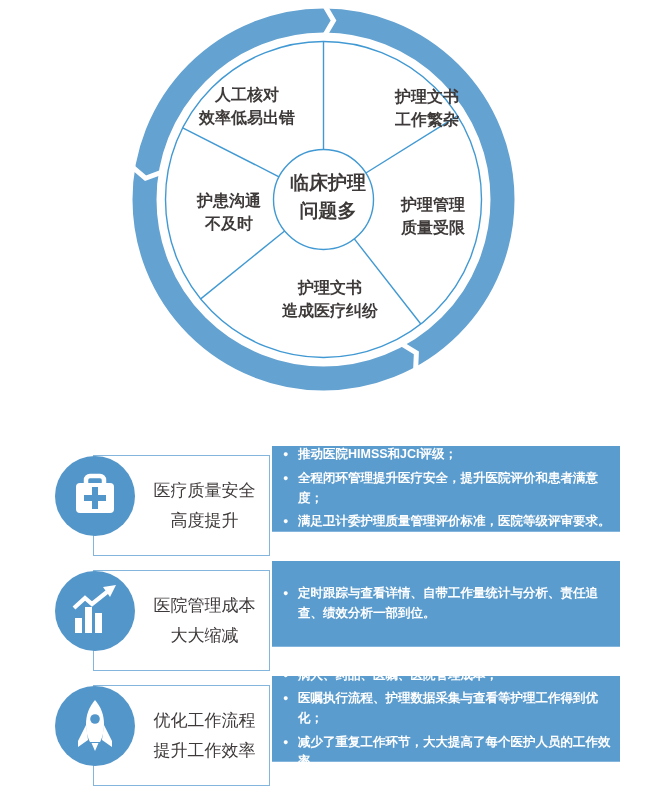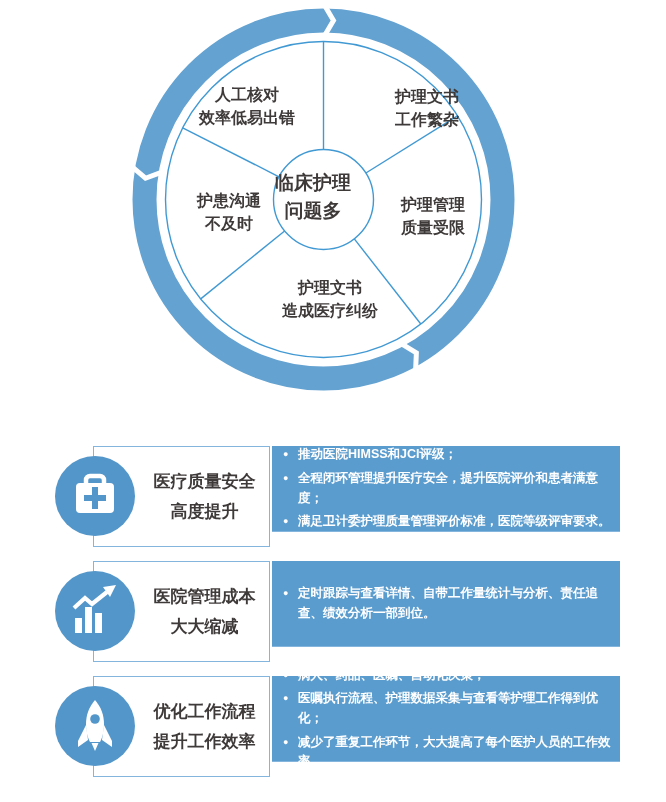--- a/index.html
+++ b/index.html
@@ -26,25 +26,25 @@
   .divider{stroke:var(--line-blue);stroke-width:1.4;}
   .label{
     position:absolute;transform:translate(-50%,-50%);
     text-align:center;color:var(--text-dark);font-weight:bold;
     font-size:16px;line-height:23px;white-space:nowrap;
   }
   .label.center{font-size:19px;line-height:28px;}
   
   .row{position:absolute;left:0;width:666px;height:101px;}
   .title-box{
-    position:absolute;left:93px;top:0;width:177px;height:101px;
+    position:absolute;left:93px;top:9px;width:177px;height:101px;
     background:#fff;border:1px solid var(--border-blue);
     display:flex;flex-direction:column;justify-content:center;
     padding-left:46px;text-align:center;
-    color:var(--text-dark);font-weight:bold;font-size:17px;line-height:30px;
+    color:var(--text-dark);font-weight:normal;font-size:17px;line-height:30px;
   }
   .blue-box{
     position:absolute;left:272px;top:0;width:348px;height:86px;
     background:var(--box-blue);
     display:flex;flex-direction:column;justify-content:center;
     padding:6px 8px 6px 11px;
     border-bottom:1px solid var(--border-blue);
   }
   .blue-box ul{list-style:none;}
   .blue-box li{
@@ -78,21 +78,21 @@
 
     <line class="divider" x1="323.5" y1="149.5" x2="323.5" y2="41.5"></line>
     <line class="divider" x1="365.9" y1="173.0" x2="457.4" y2="115.8"></line>
     <line class="divider" x1="354.3" y1="238.9" x2="420.8" y2="324.0"></line>
     <line class="divider" x1="284.6" y1="231.0" x2="200.7" y2="298.9"></line>
     <line class="divider" x1="279.0" y1="176.8" x2="182.7" y2="127.8"></line>
 
     <circle class="thin" cx="323.5" cy="199.5" r="50"></circle>
   </svg>
 
-  <div class="label center" style="left:313px;top:197px;">
+  <div class="label center" style="left:328px;top:197px;">
     <div>临床护理</div>
     <div>问题多</div>
   </div>
 
   <div class="label" style="left:247px;top:106px;">
     <div>人工核对</div>
     <div>效率低易出错</div>
   </div>
   <div class="label" style="left:427px;top:108px;">
     <div>护理文书</div>
@@ -155,21 +155,21 @@
   </div>
 </div>
 
 <div class="row" style="top:676px;">
   <div class="title-box">
     <div>优化工作流程</div>
     <div>提升工作效率</div>
   </div>
   <div class="blue-box">
     <ul>
-      <li>病人、药品、医嘱、自动化决策；</li>
+      <li>病人、药品、医嘱、医院管理成本；</li>
       <li>医嘱执行流程、护理数据采集与查看等护理工作得到优化；</li>
       <li>减少了重复工作环节，大大提高了每个医护人员的工作效率。</li>
     </ul>
   </div>
   <div class="icon-circle">
     <svg width="56" height="56" viewBox="-28 -28 56 56">
       <path class="icon-white" d="M0,-26 C6,-19 9,-11 9,-2 C9,7 7,12 5,16 L-5,16 C-7,12 -9,7 -9,-2 C-9,-11 -6,-19 0,-26 Z"></path>
       <path class="icon-white" d="M-9,-1 L-17,15 L-17,21 L-7,14 Z"></path>
       <path class="icon-white" d="M9,-1 L17,15 L17,21 L7,14 Z"></path>
       <path class="icon-white" d="M-3.5,17 L0,25 L3.5,17 Z"></path>

